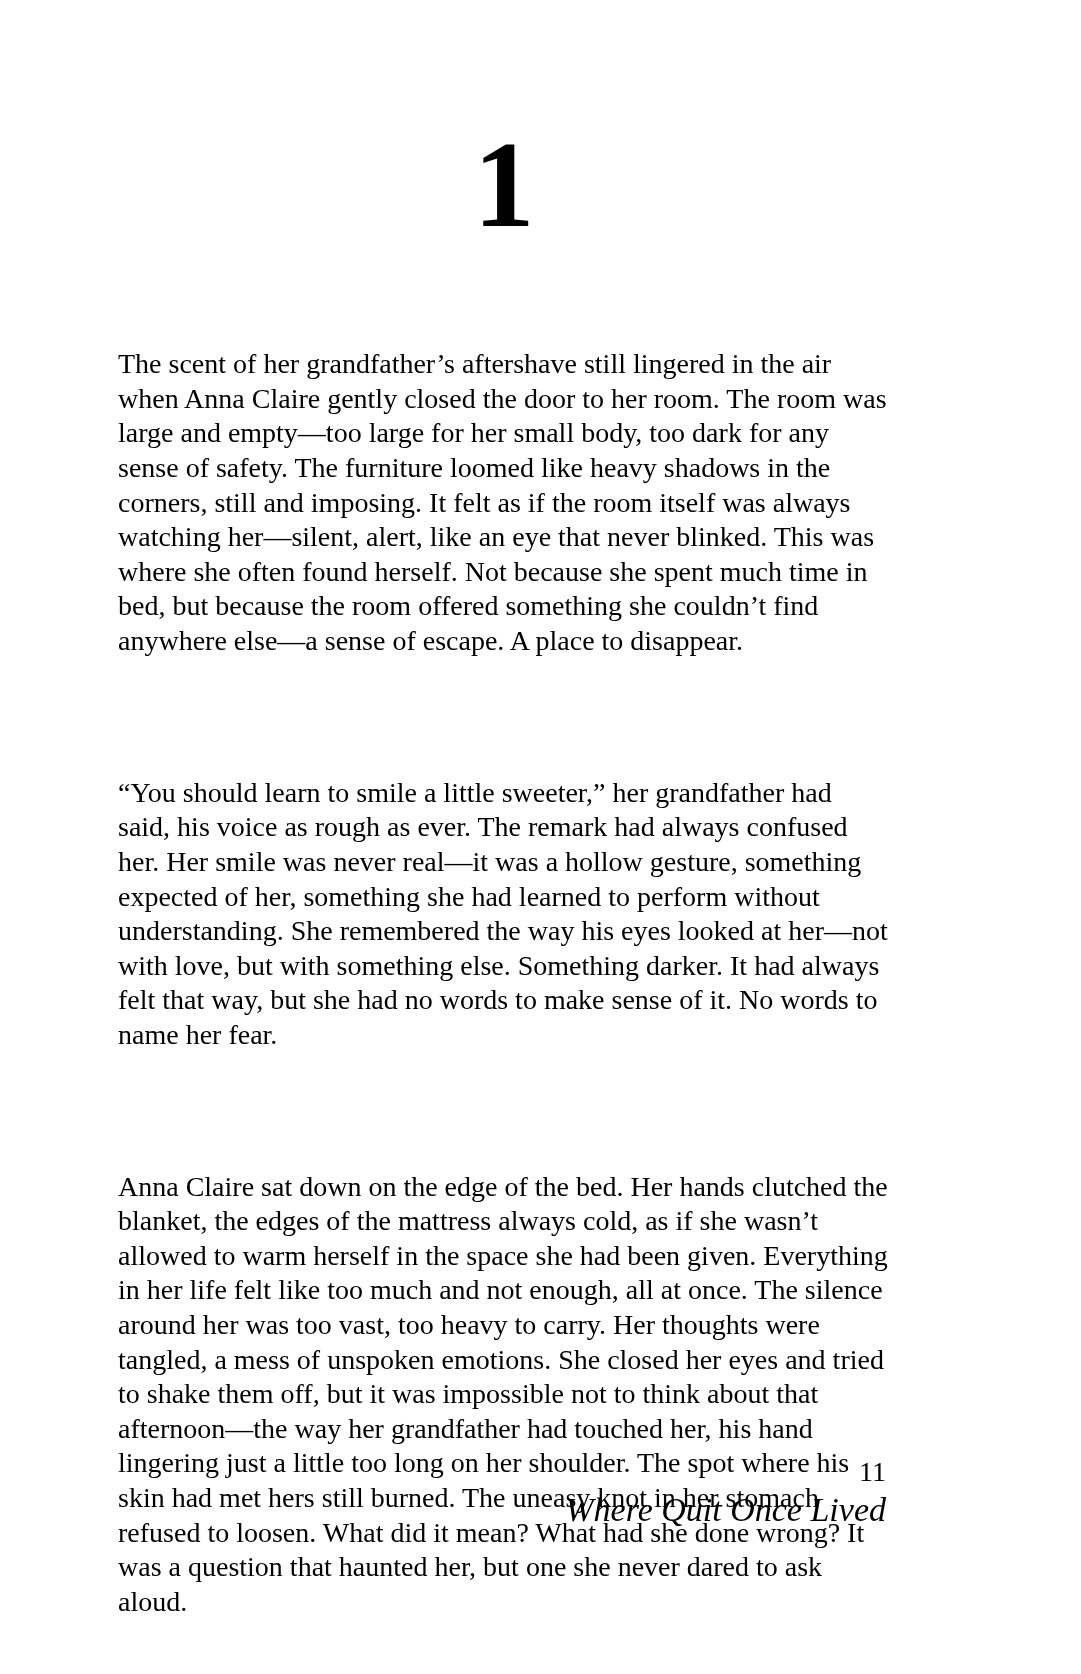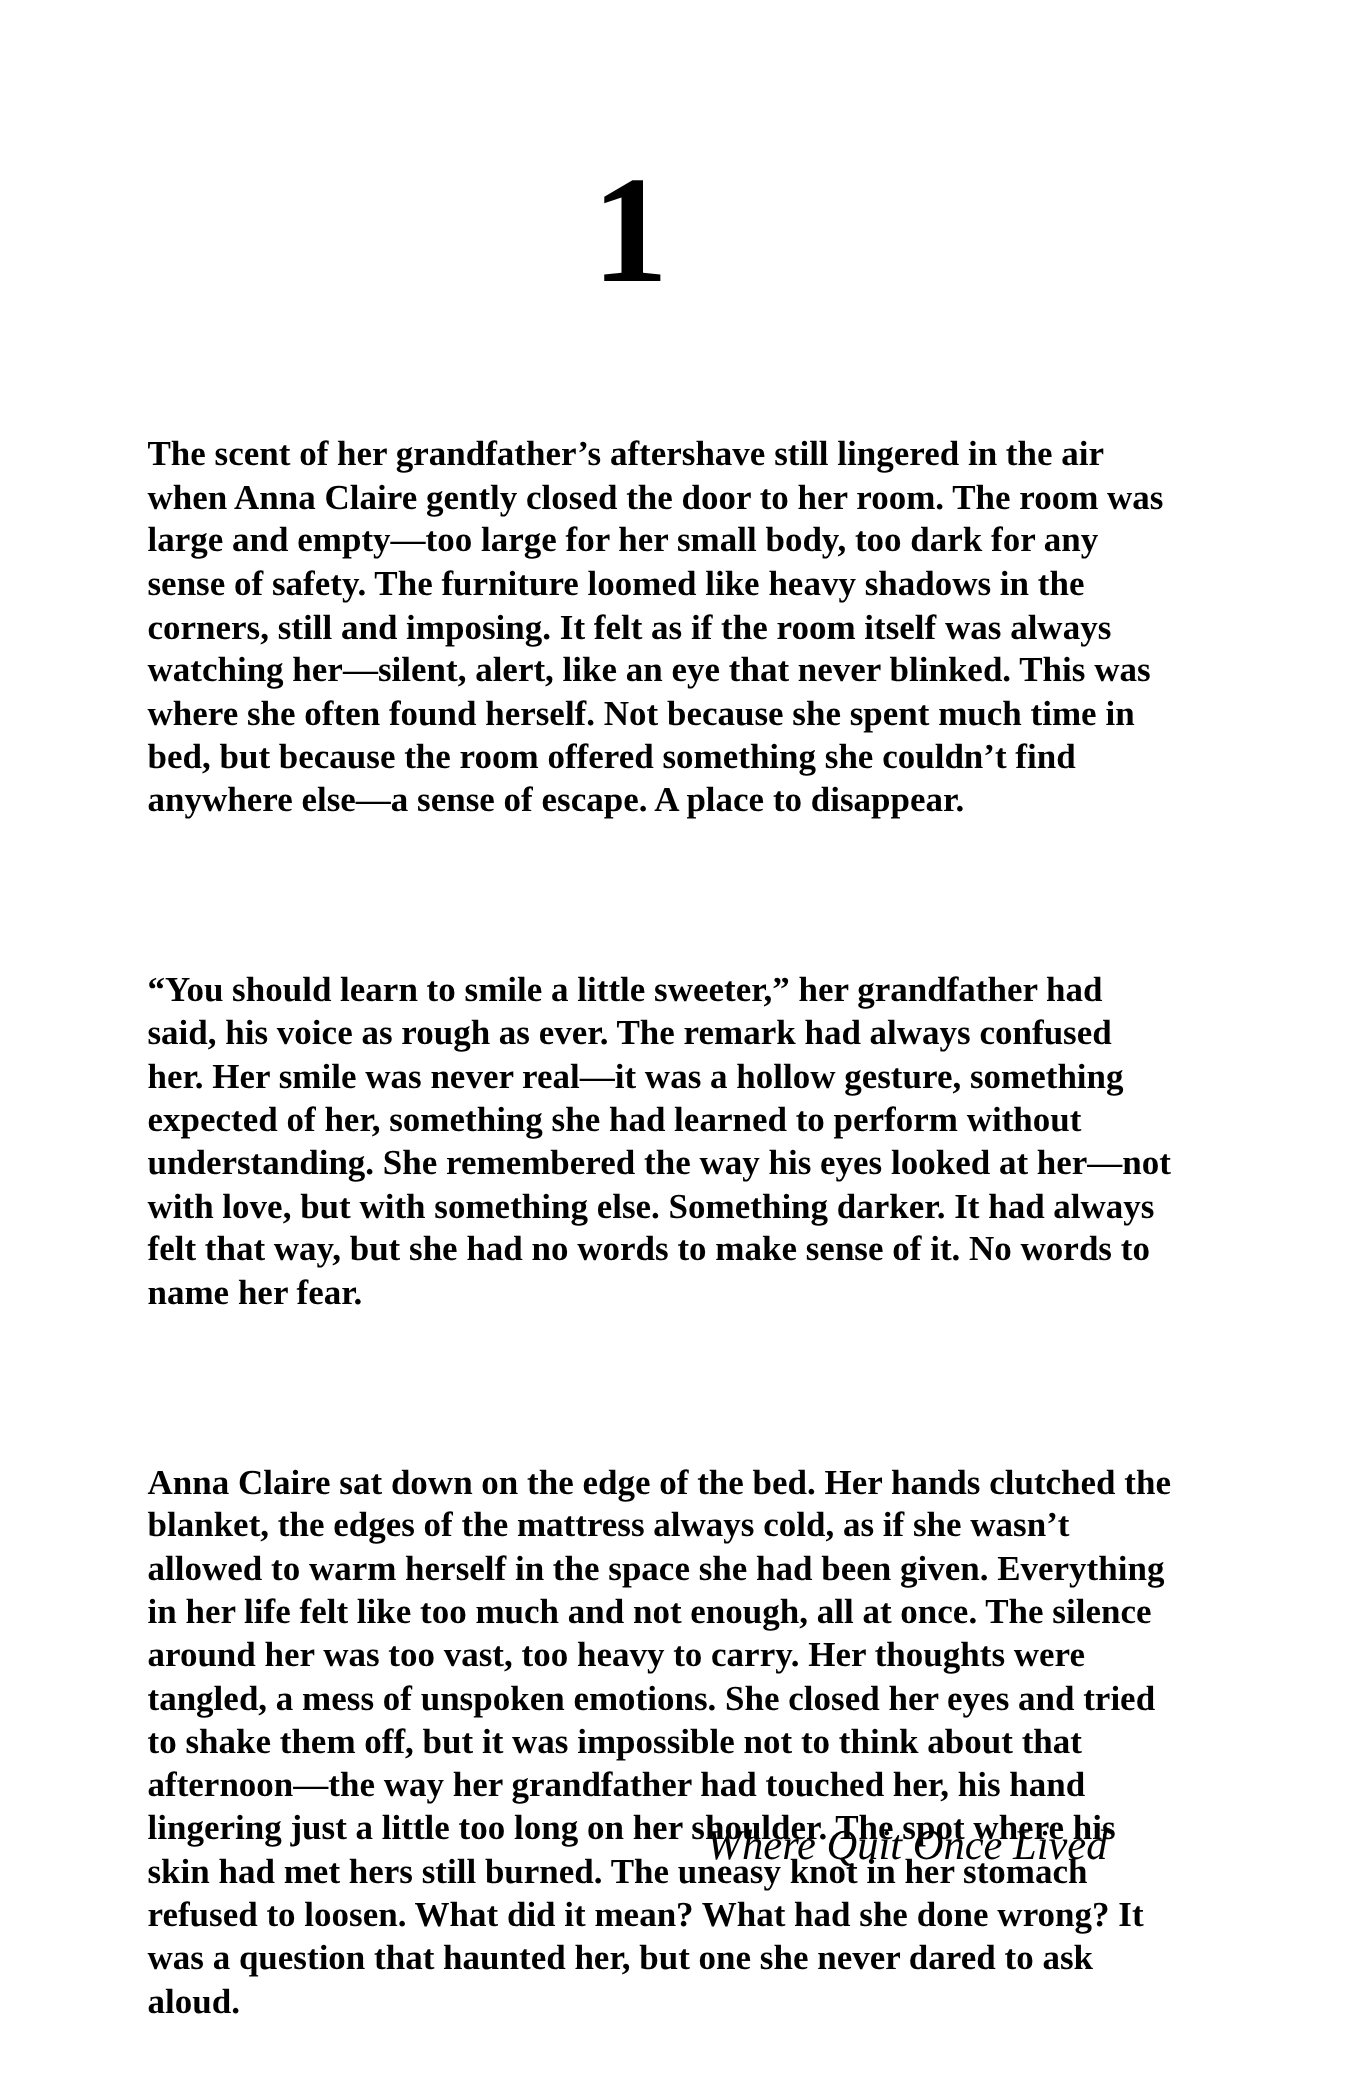--- a/index.html
+++ b/index.html
@@ -32,21 +32,20 @@
   }
   .body-text {
     margin-top: 32px;
     font-size: 28px;
     line-height: 34.6px;
     white-space: pre;
     text-align: left;
   }
   .body-text p {
     margin: 0 0 48px 0;
-    font-weight: bold;
   }
   .body-text p:last-child {
     margin-bottom: 0;
   }
   .footer {
     position: absolute;
     right: 195px;
     top: 1455px;
     text-align: right;
   }
@@ -94,15 +93,16 @@
 to shake them off, but it was impossible not to think about that
 afternoon—the way her grandfather had touched her, his hand
 lingering just a little too long on her shoulder. The spot where his
 skin had met hers still burned. The uneasy knot in her stomach
 refused to loosen. What did it mean? What had she done wrong? It
 was a question that haunted her, but one she never dared to ask
 aloud.</p>
     </div>
   </div>
   <div class="footer">
+    <div class="page-number">11</div>
     <div class="running-title">Where Quit Once Lived</div>
   </div>
 </div>
 
 </body></html>

